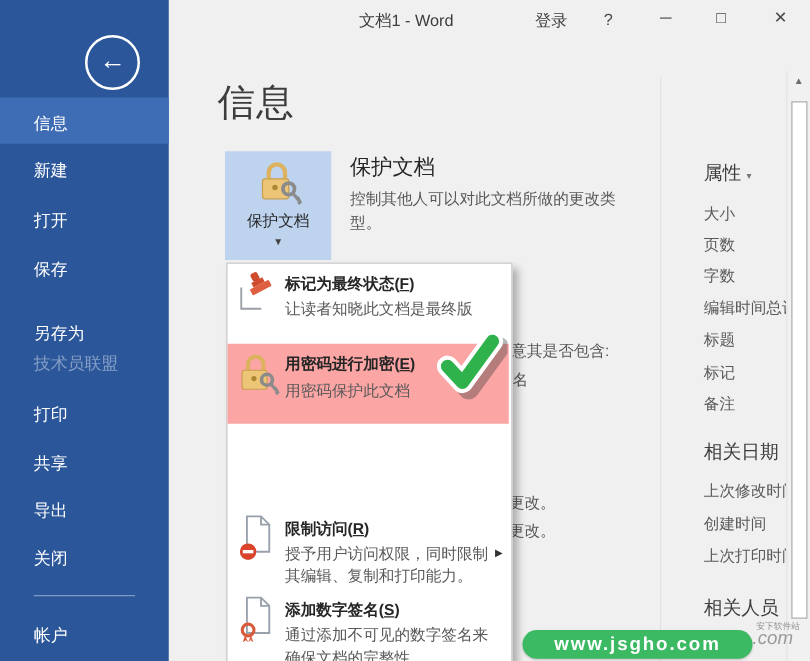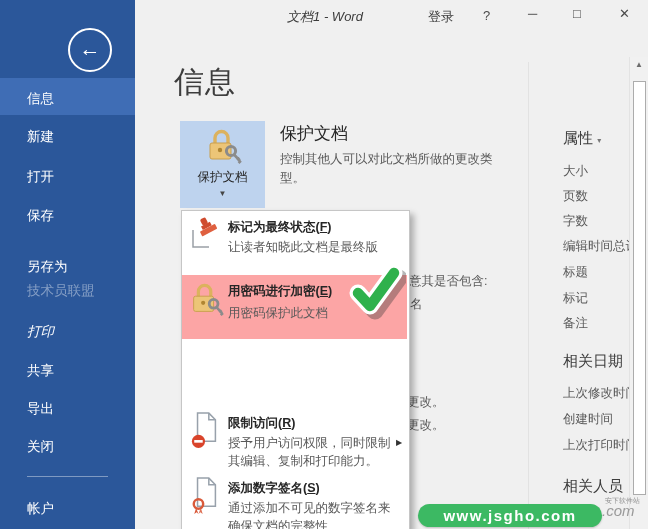--- a/index.html
+++ b/index.html
@@ -51,37 +51,37 @@
            color:#fff;font-size:15px;font-weight:bold;letter-spacing:1.5px;text-align:center;line-height:23px;
            box-shadow:0 1px 2px rgba(0,0,0,0.2);}
   .wm-sec-site{left:605px;top:496px;font-size:7px;color:#8f8f8f;z-index:19;white-space:nowrap;}
   .wm-sec-dom{left:602px;top:502px;font-size:15px;font-style:italic;color:#9a9a9a;z-index:19;white-space:nowrap;}
 </style>
 </head>
 <body>
 
 <div class="stage">
 
-  <div class="abs tb-text" style="left:325px;top:8px;transform:translateX(-50%);font-style:italic;">文档1 - Word</div>
+  <div class="abs tb-text" style="left:325px;top:8px;transform:translateX(-50%);">文档1 - Word</div>
   <div class="abs tb-text" style="left:428px;top:8px;">登录</div>
   <div class="abs tb-btn" style="left:483px;top:8px;">?</div>
   <div class="abs tb-btn" style="left:528px;top:6px;">─</div>
   <div class="abs tb-btn" style="left:573px;top:6px;">□</div>
   <div class="abs tb-btn" style="left:619px;top:6px;">✕</div>
 
   <div class="abs sidebar">
     <div class="abs back-circle">←</div>
     <div class="abs side-sel"></div>
     <div class="abs side-item" style="top:90px;">信息</div>
     <div class="abs side-item" style="top:128px;">新建</div>
     <div class="abs side-item" style="top:168px;">打开</div>
     <div class="abs side-item" style="top:207px;">保存</div>
     <div class="abs side-item" style="top:258px;">另存为</div>
     <div class="abs side-item disabled" style="top:282px;">技术员联盟</div>
-    <div class="abs side-item" style="top:323px;font-style:italic;">打印</div>
+    <div class="abs side-item" style="top:323px;">打印</div>
     <div class="abs side-item" style="top:362px;">共享</div>
     <div class="abs side-item" style="top:400px;">导出</div>
     <div class="abs side-item" style="top:438px;">关闭</div>
     <div class="abs side-div"></div>
     <div class="abs side-item" style="top:500px;">帐户</div>
   </div>
 
   <div class="abs page-title" style="left:174px;top:62px;">信息</div>
 
   <div class="abs protect-btn">

